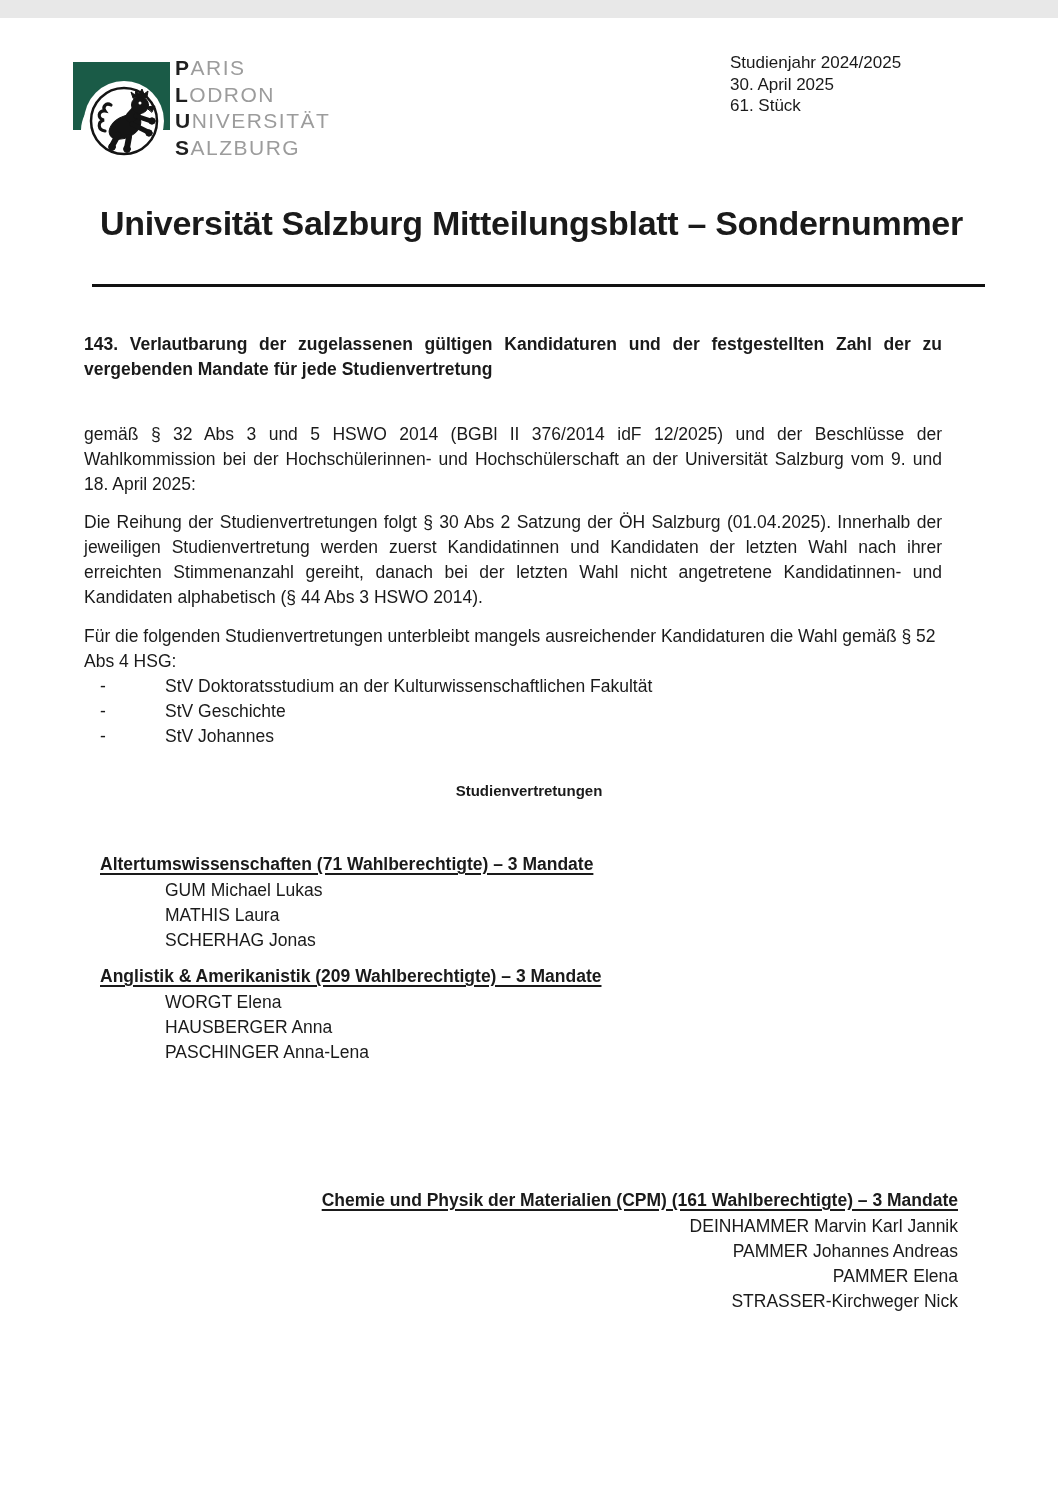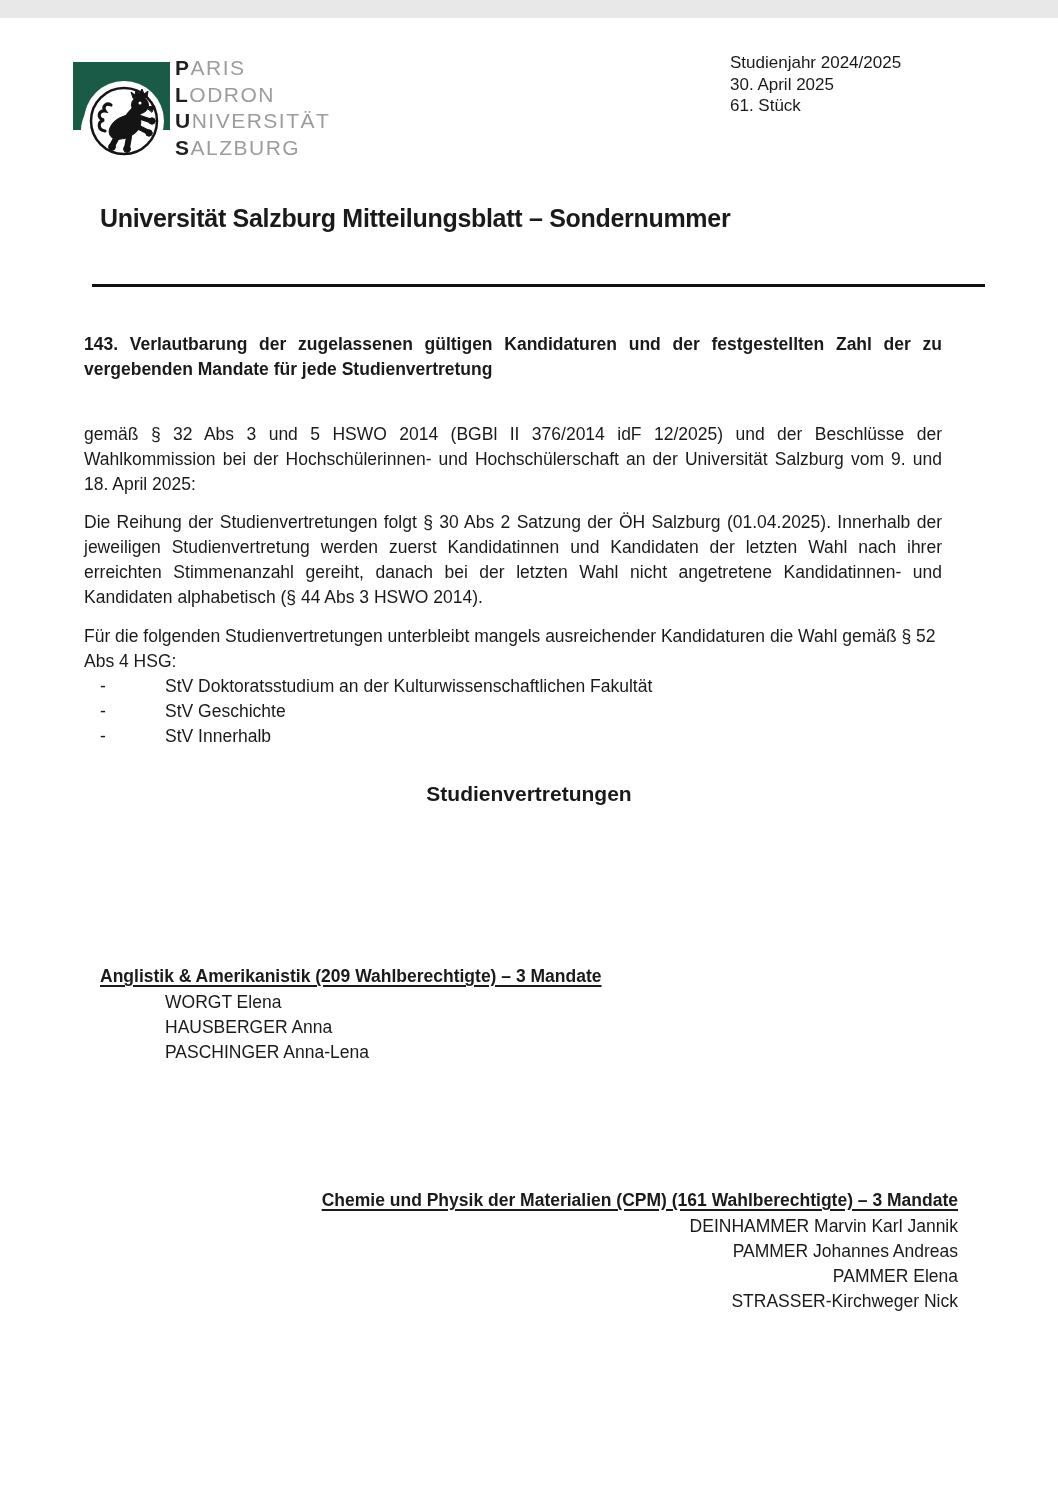--- a/index.html
+++ b/index.html
@@ -18,33 +18,33 @@
   .logo-shield{left:73px;top:44px;}
   .lion-emblem{left:84px;top:63px;}
   .logo-text{left:175px;top:37px;font-size:21px;line-height:26.5px;letter-spacing:1.5px;white-space:nowrap;}
   .logo-text .ini{font-weight:bold;color:#1f1f1f;}
   .logo-text .rest{color:#9c9c9c;}
 
   
   .masthead{left:730px;top:34px;font-size:17px;line-height:21.5px;}
 
   
-  .doc-title{left:100px;top:186px;margin:0;font-size:25px;font-weight:bold;white-space:nowrap;letter-spacing:-0.3px;}
+  .doc-title{left:100px;top:186px;margin:0;font-size:34px;font-weight:bold;white-space:nowrap;letter-spacing:-0.3px;}
   .rule{left:92px;top:266px;width:893px;height:3px;background:#111;}
 
   
   .text-col{left:84px;width:858px;font-size:17.5px;line-height:25px;text-align:justify;margin:0;}
   .h143{top:314px;font-weight:bold;}
   .p1{top:404px;}
   .p2{top:492px;}
   .p3{top:606px;text-align:left;}
   .dash-list{left:100px;top:656px;width:858px;font-size:17.5px;line-height:25px;}
   .dash-row{display:flex;}
   .dash{width:65px;flex:0 0 65px;}
-  .center-head{left:0;top:764px;width:1058px;text-align:center;font-weight:bold;font-size:21px;margin:0;}
+  .center-head{left:0;top:764px;width:1058px;text-align:center;font-weight:bold;font-size:15px;margin:0;}
 
   
   .section{left:100px;width:858px;font-size:17.5px;line-height:25px;}
   .sec-title{font-weight:bold;text-decoration:underline;text-decoration-thickness:2px;text-underline-offset:3px;margin:0;font-size:17.5px;}
   .cands{margin:1px 0 0 0;padding:0 0 0 65px;list-style:none;}
   .s0{top:834px;}
   .s1{top:946px;}
   .s2{top:1058px;}
   .s3{top:1170px;text-align:right;}
 </style>
@@ -113,26 +113,34 @@
     <div class="dash-row">
       <span class="dash">-</span>
       <span>StV Doktoratsstudium an der Kulturwissenschaftlichen Fakultät</span>
     </div>
     <div class="dash-row">
       <span class="dash">-</span>
       <span>StV Geschichte</span>
     </div>
     <div class="dash-row">
       <span class="dash">-</span>
-      <span>StV Innerhalb</span>
+      <span>StV Johannes</span>
     </div>
   </div>
 
   <h2 class="abs center-head">Studienvertretungen</h2>
 
+  <div class="abs section s0">
+    <p class="sec-title">Altertumswissenschaften (71 Wahlberechtigte) – 3 Mandate</p>
+    <ul class="cands">
+      <li>GUM Michael Lukas</li>
+      <li>MATHIS Laura</li>
+      <li>SCHERHAG Jonas</li>
+    </ul>
+  </div>
 
   <div class="abs section s1">
     <p class="sec-title">Anglistik &amp; Amerikanistik (209 Wahlberechtigte) – 3 Mandate</p>
     <ul class="cands">
       <li>WORGT Elena</li>
       <li>HAUSBERGER Anna</li>
       <li>PASCHINGER Anna-Lena</li>
     </ul>
   </div>
 

